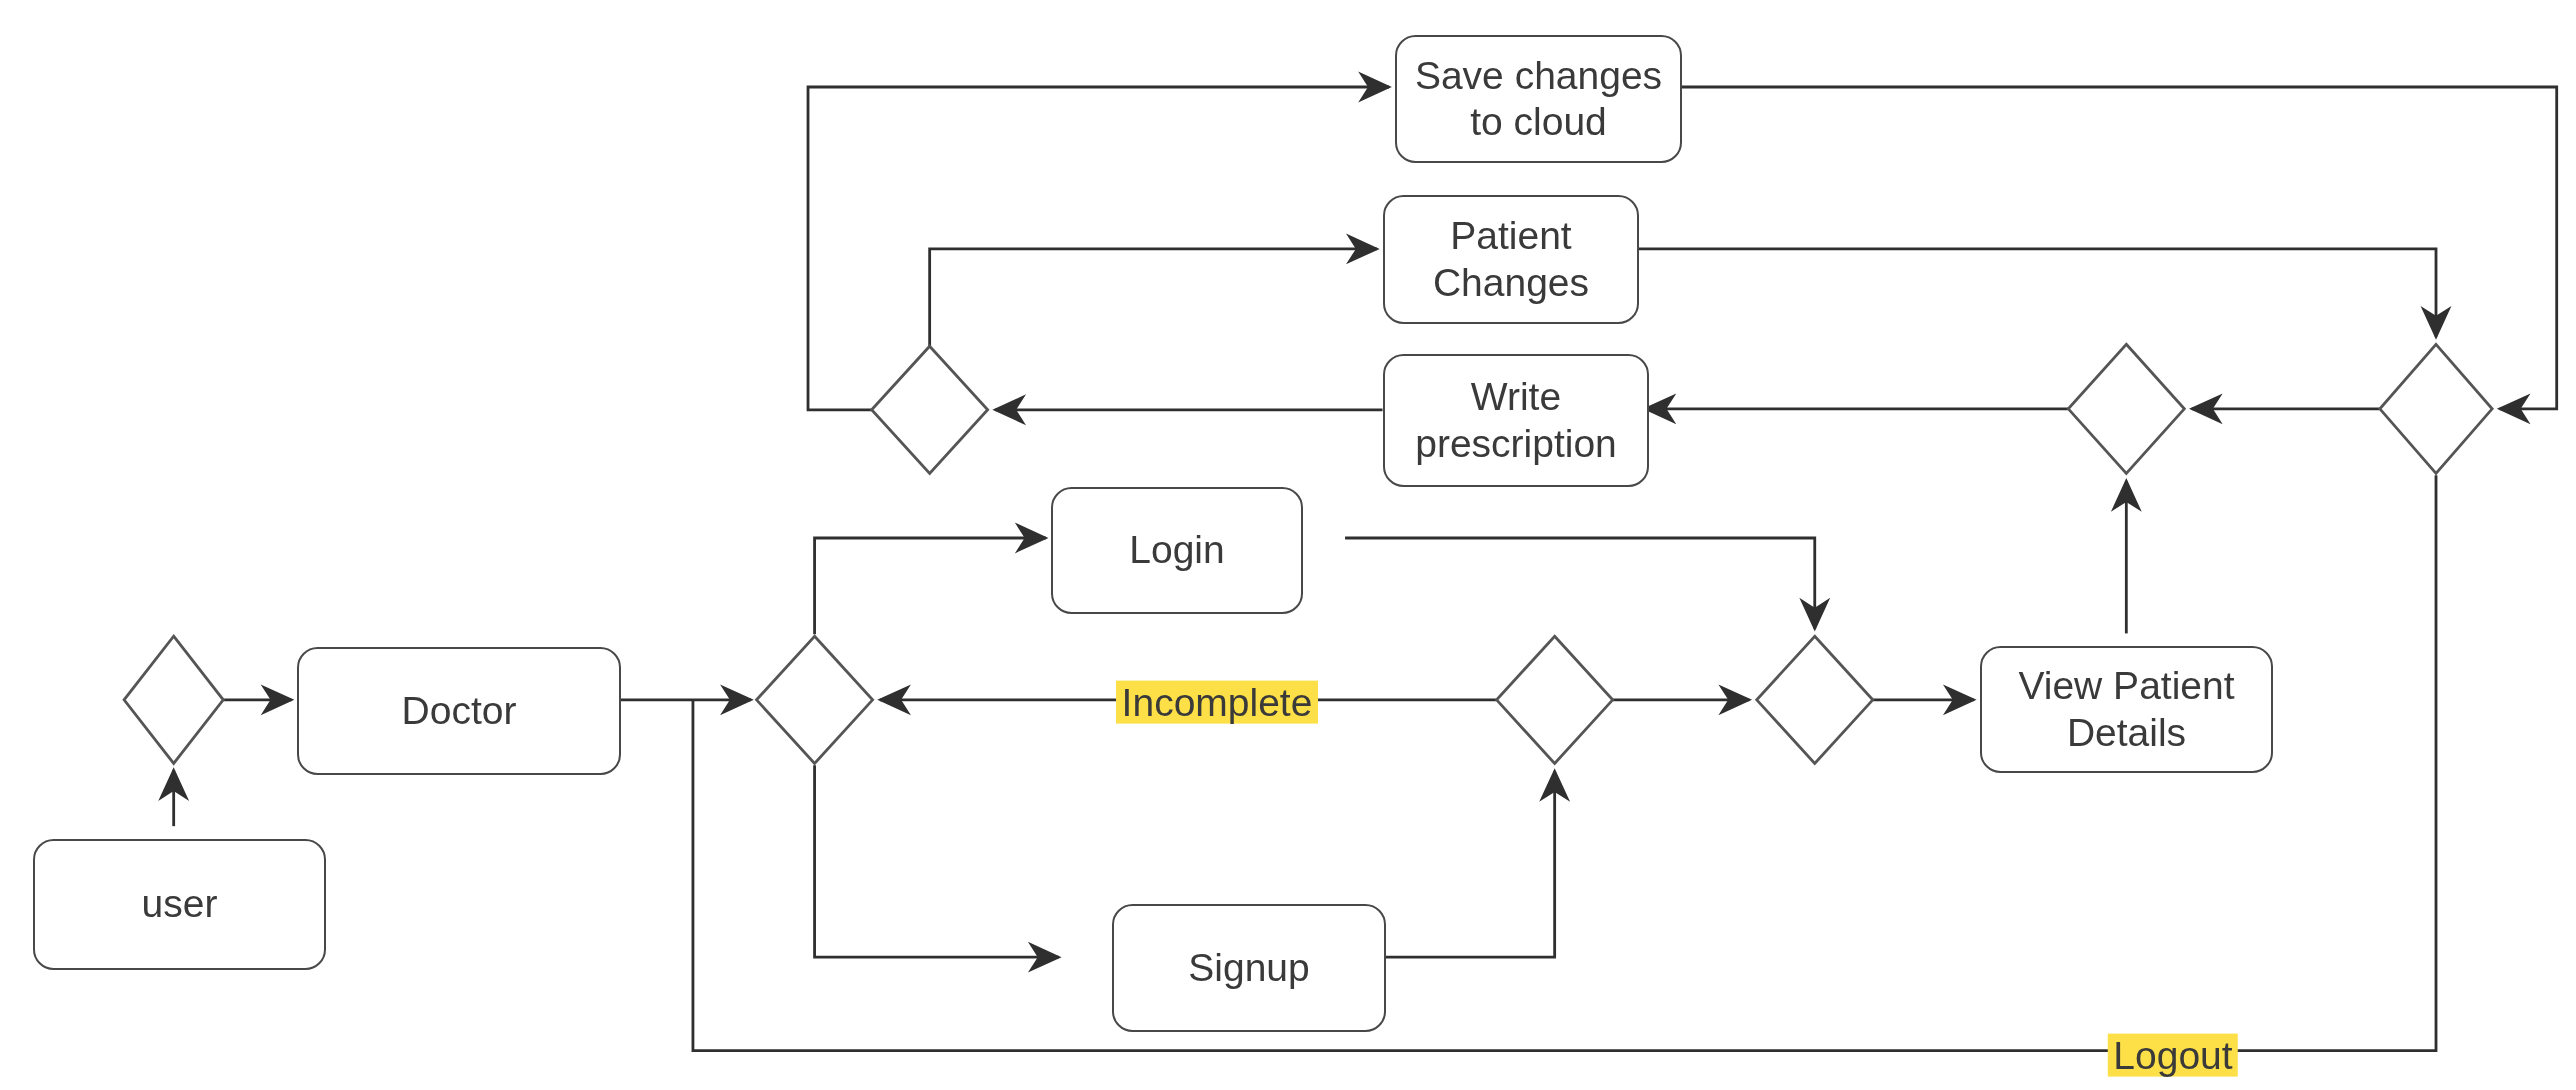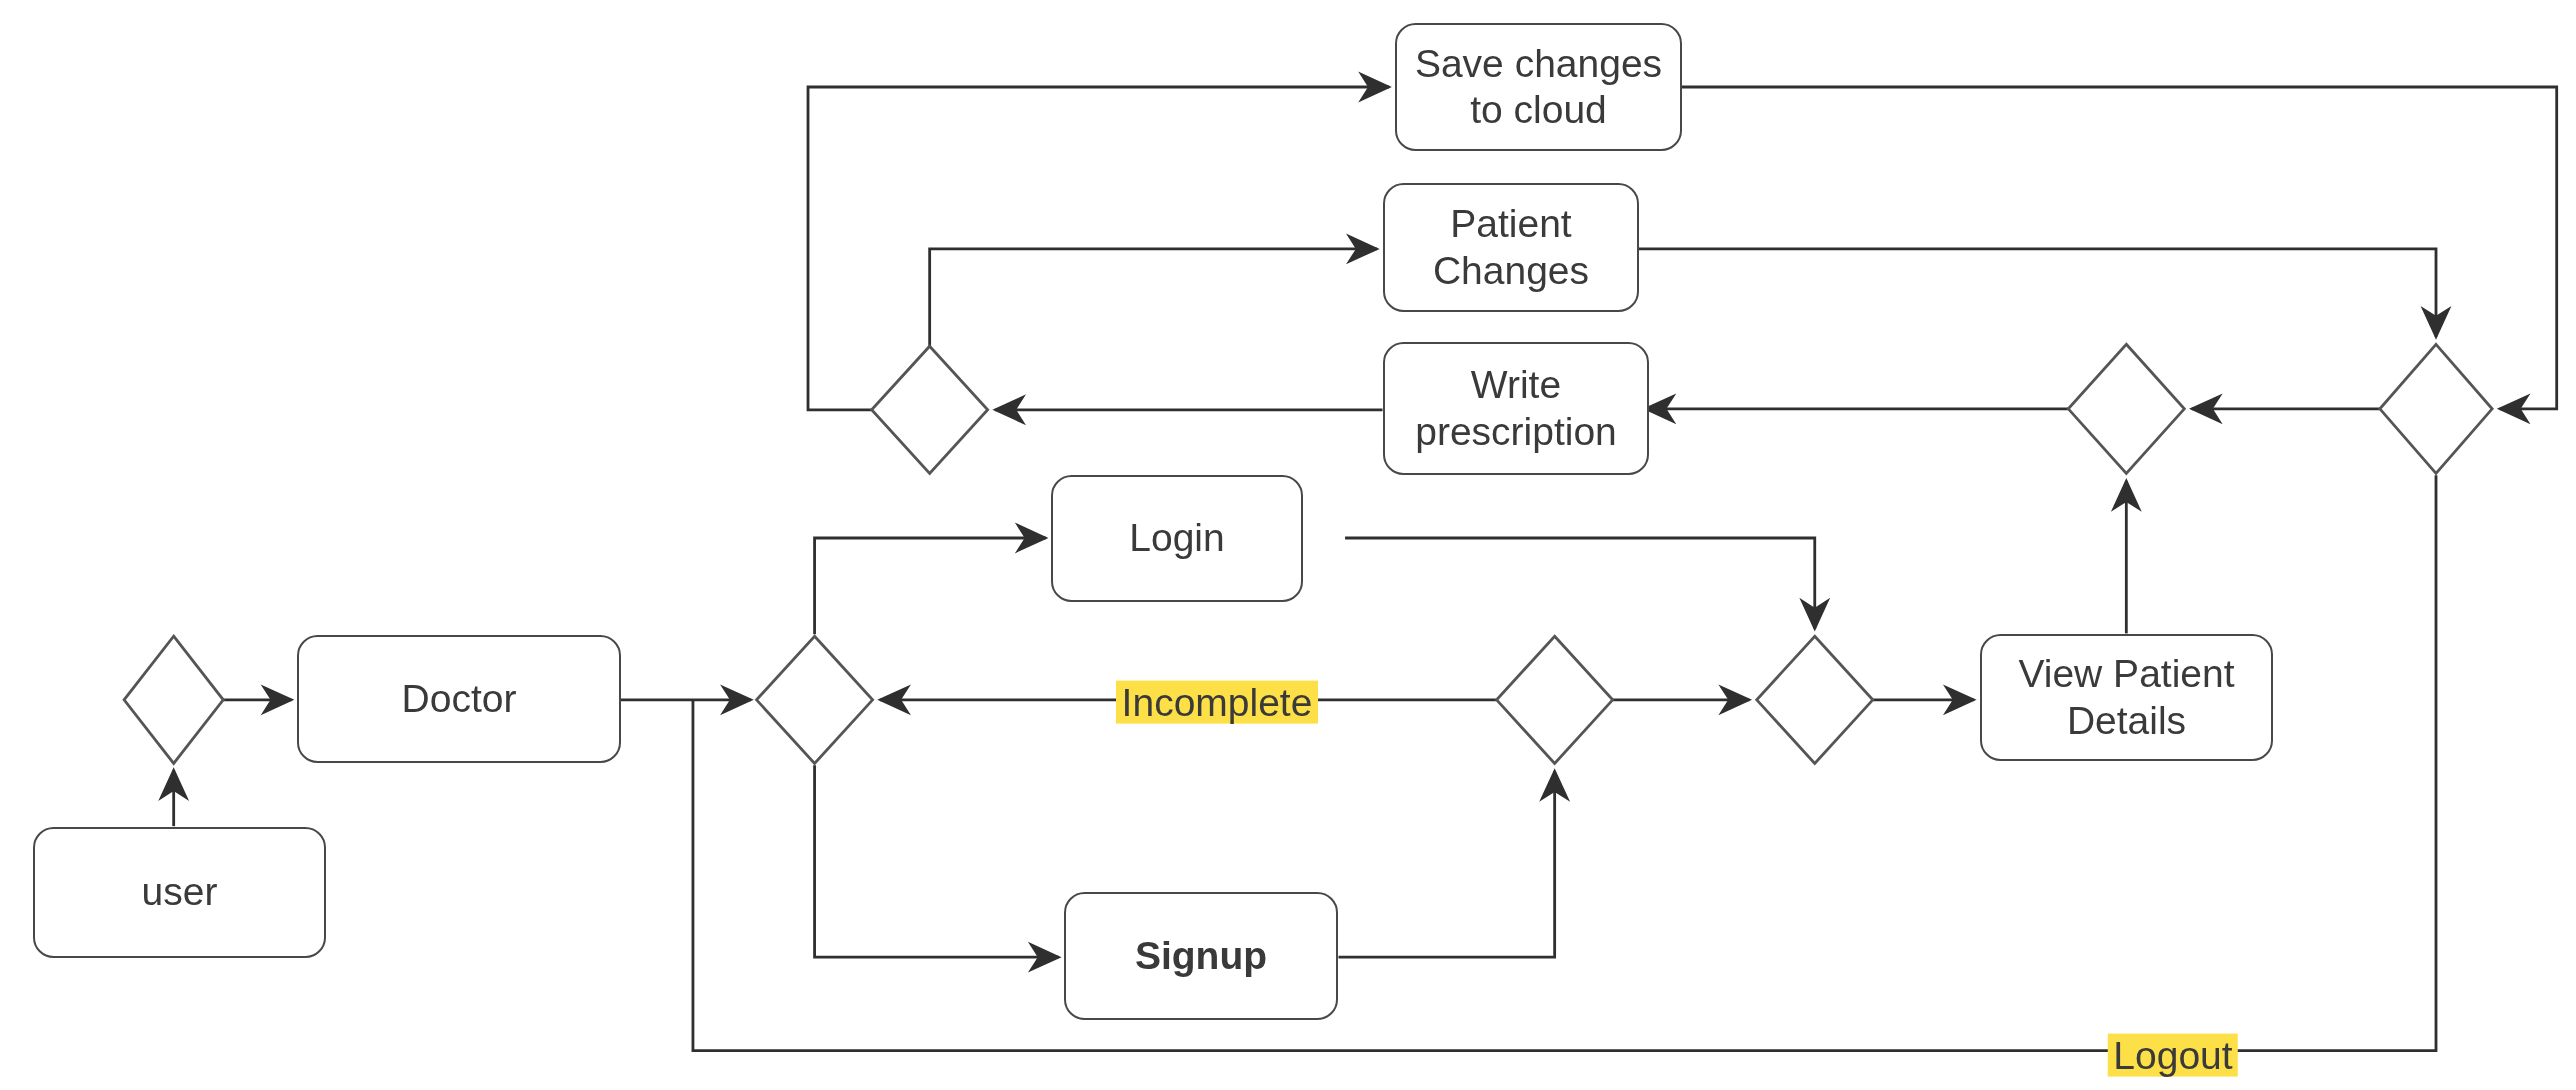--- a/index.html
+++ b/index.html
@@ -16,20 +16,21 @@
     box-sizing:border-box;
     border:2.8px solid #484848;
     border-radius:20.6px;
     background:#ffffff;
     display:flex;align-items:center;justify-content:center;
     text-align:center;
     color:#3a3a3a;
     font-size:39px;line-height:1.18;
     padding:5.6px 11.2px;
     z-index:2;
+    margin-top:12px;
   }
   .edge-label{
     position:absolute;
     background:#fde047;
     color:#3a3a3a;
     font-size:39px;line-height:1.0;
     padding:1.9px 5.6px;
     transform:translate(-50%,-50%);
     z-index:3;
     white-space:nowrap;
@@ -104,21 +105,21 @@
   </div>
 
   <div class="node" style="left:297px;top:635px;width:324px;height:128px;">
     <span>Doctor</span>
   </div>
 
   <div class="node" style="left:1051px;top:475px;width:252px;height:127px;">
     <span>Login</span>
   </div>
 
-  <div class="node" style="left:1064px;top:892px;width:274px;height:128px;font-weight:bold;">
+  <div class="node" style="left:1112px;top:892px;width:274px;height:128px;">
     <span>Signup</span>
   </div>
 
   <div class="node" style="left:1980px;top:634px;width:293px;height:127px;">
     <span>View Patient Details</span>
   </div>
 
   <div class="node" style="left:1383px;top:342px;width:266px;height:133px;">
     <span>Write prescription</span>
   </div>

